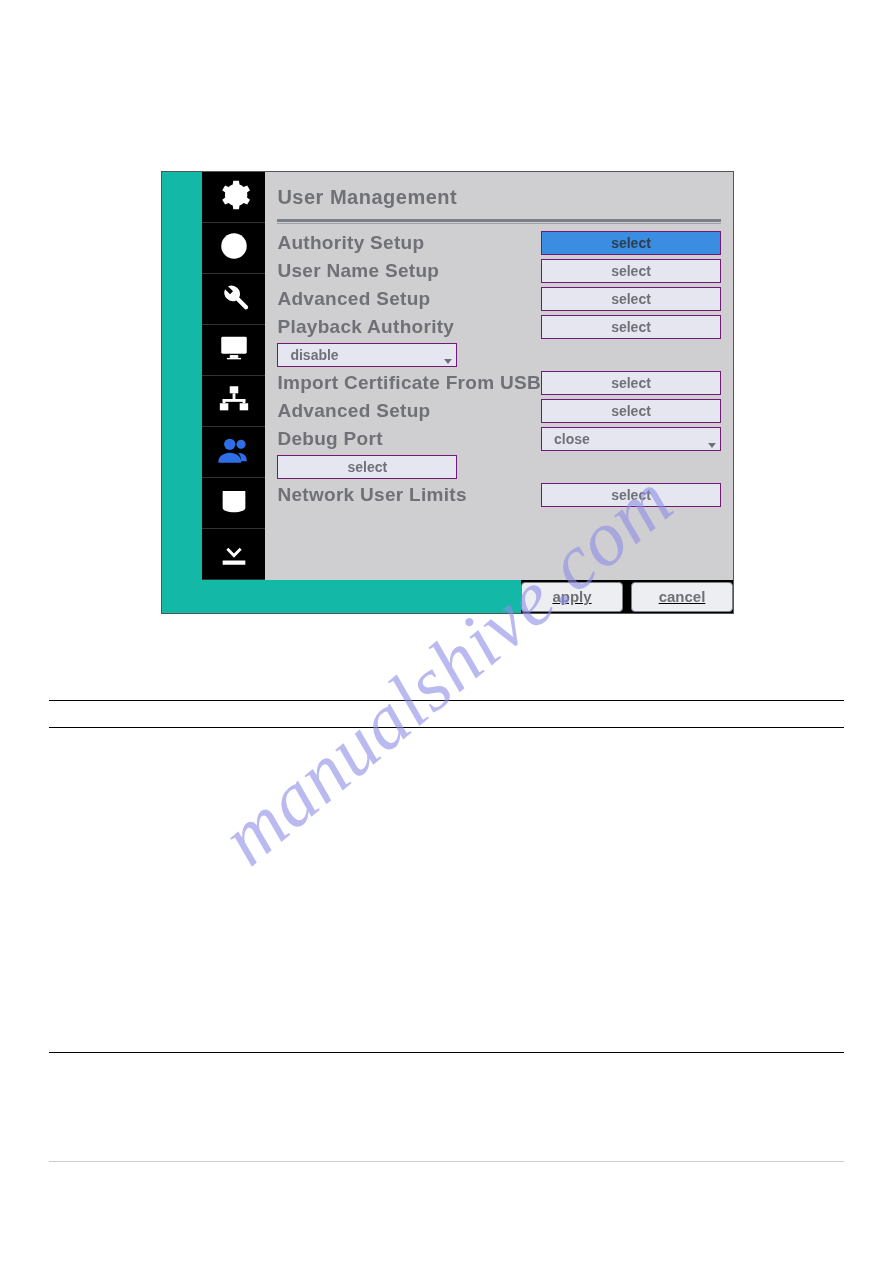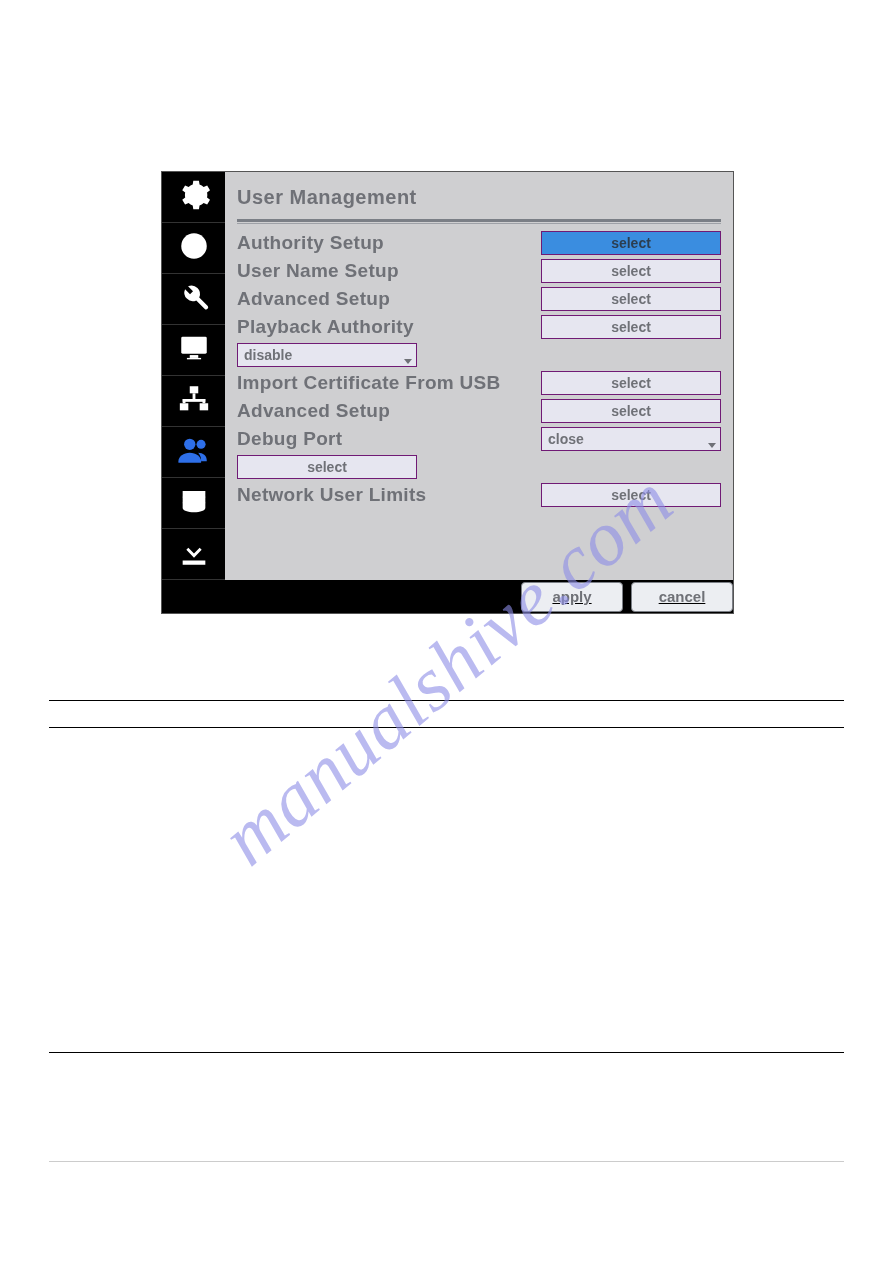--- a/index.html
+++ b/index.html
@@ -10,24 +10,25 @@
   background: #ffffff;
   font-family: Arial, Helvetica, sans-serif;
   position: relative;
 }
 .app {
   position: absolute;
   left: 161px;
   top: 171px;
   width: 571px;
   height: 441px;
-  background: #ef4444;
+  background: #14b8a6;
   border: 1px solid #555;
   display: flex;
   flex-direction: column;
+  align-items: flex-end;
 }
 .app-body {
   display: flex;
   flex: 1;
 }
 .sidebar {
   width: 63px;
   background: #000;
   display: flex;
   flex-direction: column;
@@ -86,21 +87,21 @@
   font-size: 14px;
   cursor: pointer;
   box-sizing: border-box;
 }
 .row-control.highlight {
   background: #3a8de0;
   color: #2c3e50;
 }
 .row-control.dropdown {
   justify-content: flex-start;
-  padding-left: 6px;
+  padding-left: 12px;
   position: relative;
 }
 .row-control.dropdown::after {
   content: "";
   position: absolute;
   right: 4px;
   bottom: 2px;
   width: 0; height: 0;
   border-left: 4px solid transparent;
   border-right: 4px solid transparent;

